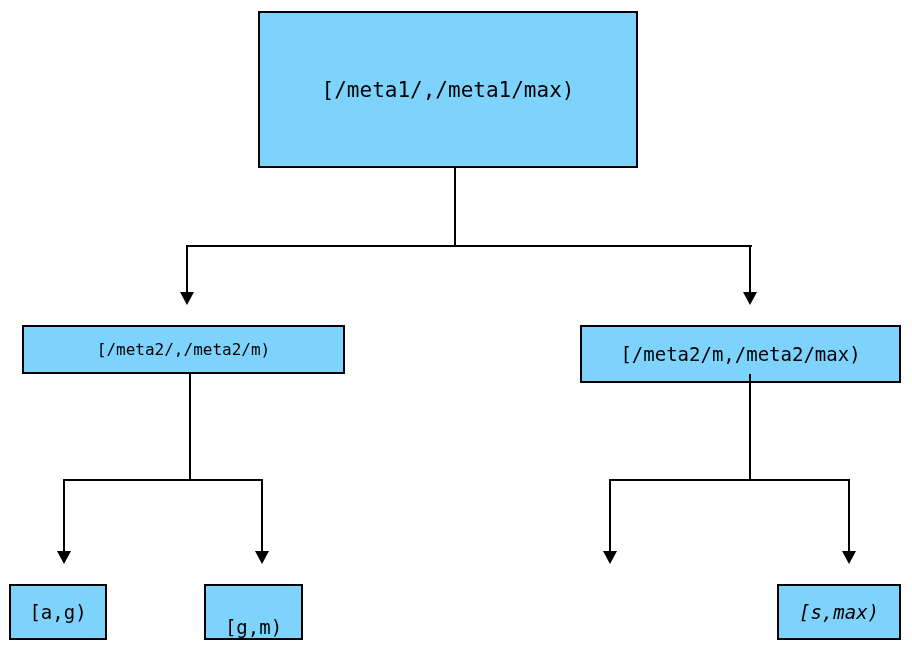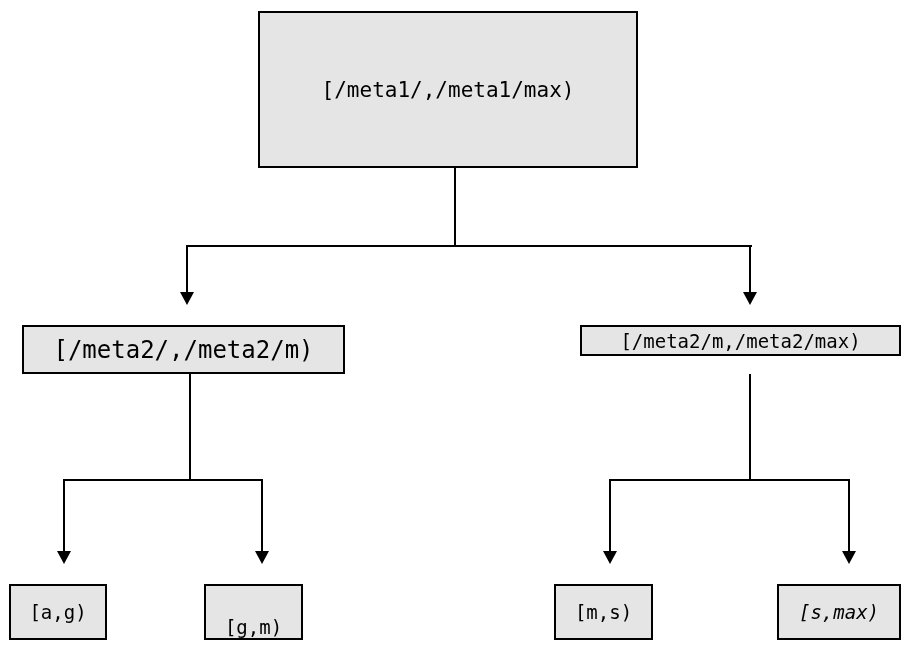--- a/index.html
+++ b/index.html
@@ -13,47 +13,47 @@
     width: 912px;
     height: 652px;
     background: #ffffff;
     overflow: hidden;
     font-family: "DejaVu Sans Mono", "Liberation Mono", monospace;
   }
   .node {
     position: absolute;
     box-sizing: border-box;
     border: 2px solid #000000;
-    background: #e5e5e5;
+    background: #7dd3fc;
     display: flex;
     align-items: center;
     justify-content: center;
     color: #000000;
     white-space: pre;
     letter-spacing: 0px;
   }
   .node-root {
     left: 258px;
     top: 11px;
     width: 380px;
     height: 157px;
     font-size: 21px;
   }
   .node-mid-left {
     left: 22px;
     top: 325px;
     width: 323px;
     height: 49px;
-    font-size: 24px;
+    font-size: 16px;
   }
   .node-mid-right {
     left: 580px;
     top: 325px;
     width: 321px;
-    height: 31px;
+    height: 58px;
     font-size: 19px;
     align-items: center;
   }
   .node-leaf {
     top: 584px;
     height: 56px;
     font-size: 19px;
   }
   .leaf-ag   { left: 9px;   width: 98px; }
   .leaf-gm   { left: 204px; width: 99px; align-items: flex-end; }
@@ -142,21 +142,18 @@
   <div class="arrow arrow-l2-d"></div>
 
   <div class="node node-leaf leaf-ag">
     <span>[a,g)</span>
   </div>
 
   <div class="node node-leaf leaf-gm">
     <span>[g,m)</span>
   </div>
 
-  <div class="node node-leaf leaf-ms">
-    <span>[m,s)</span>
-  </div>
 
   <div class="node node-leaf leaf-smax">
     <span>[s,max)</span>
   </div>
 
 </div>
 
 </body></html>

